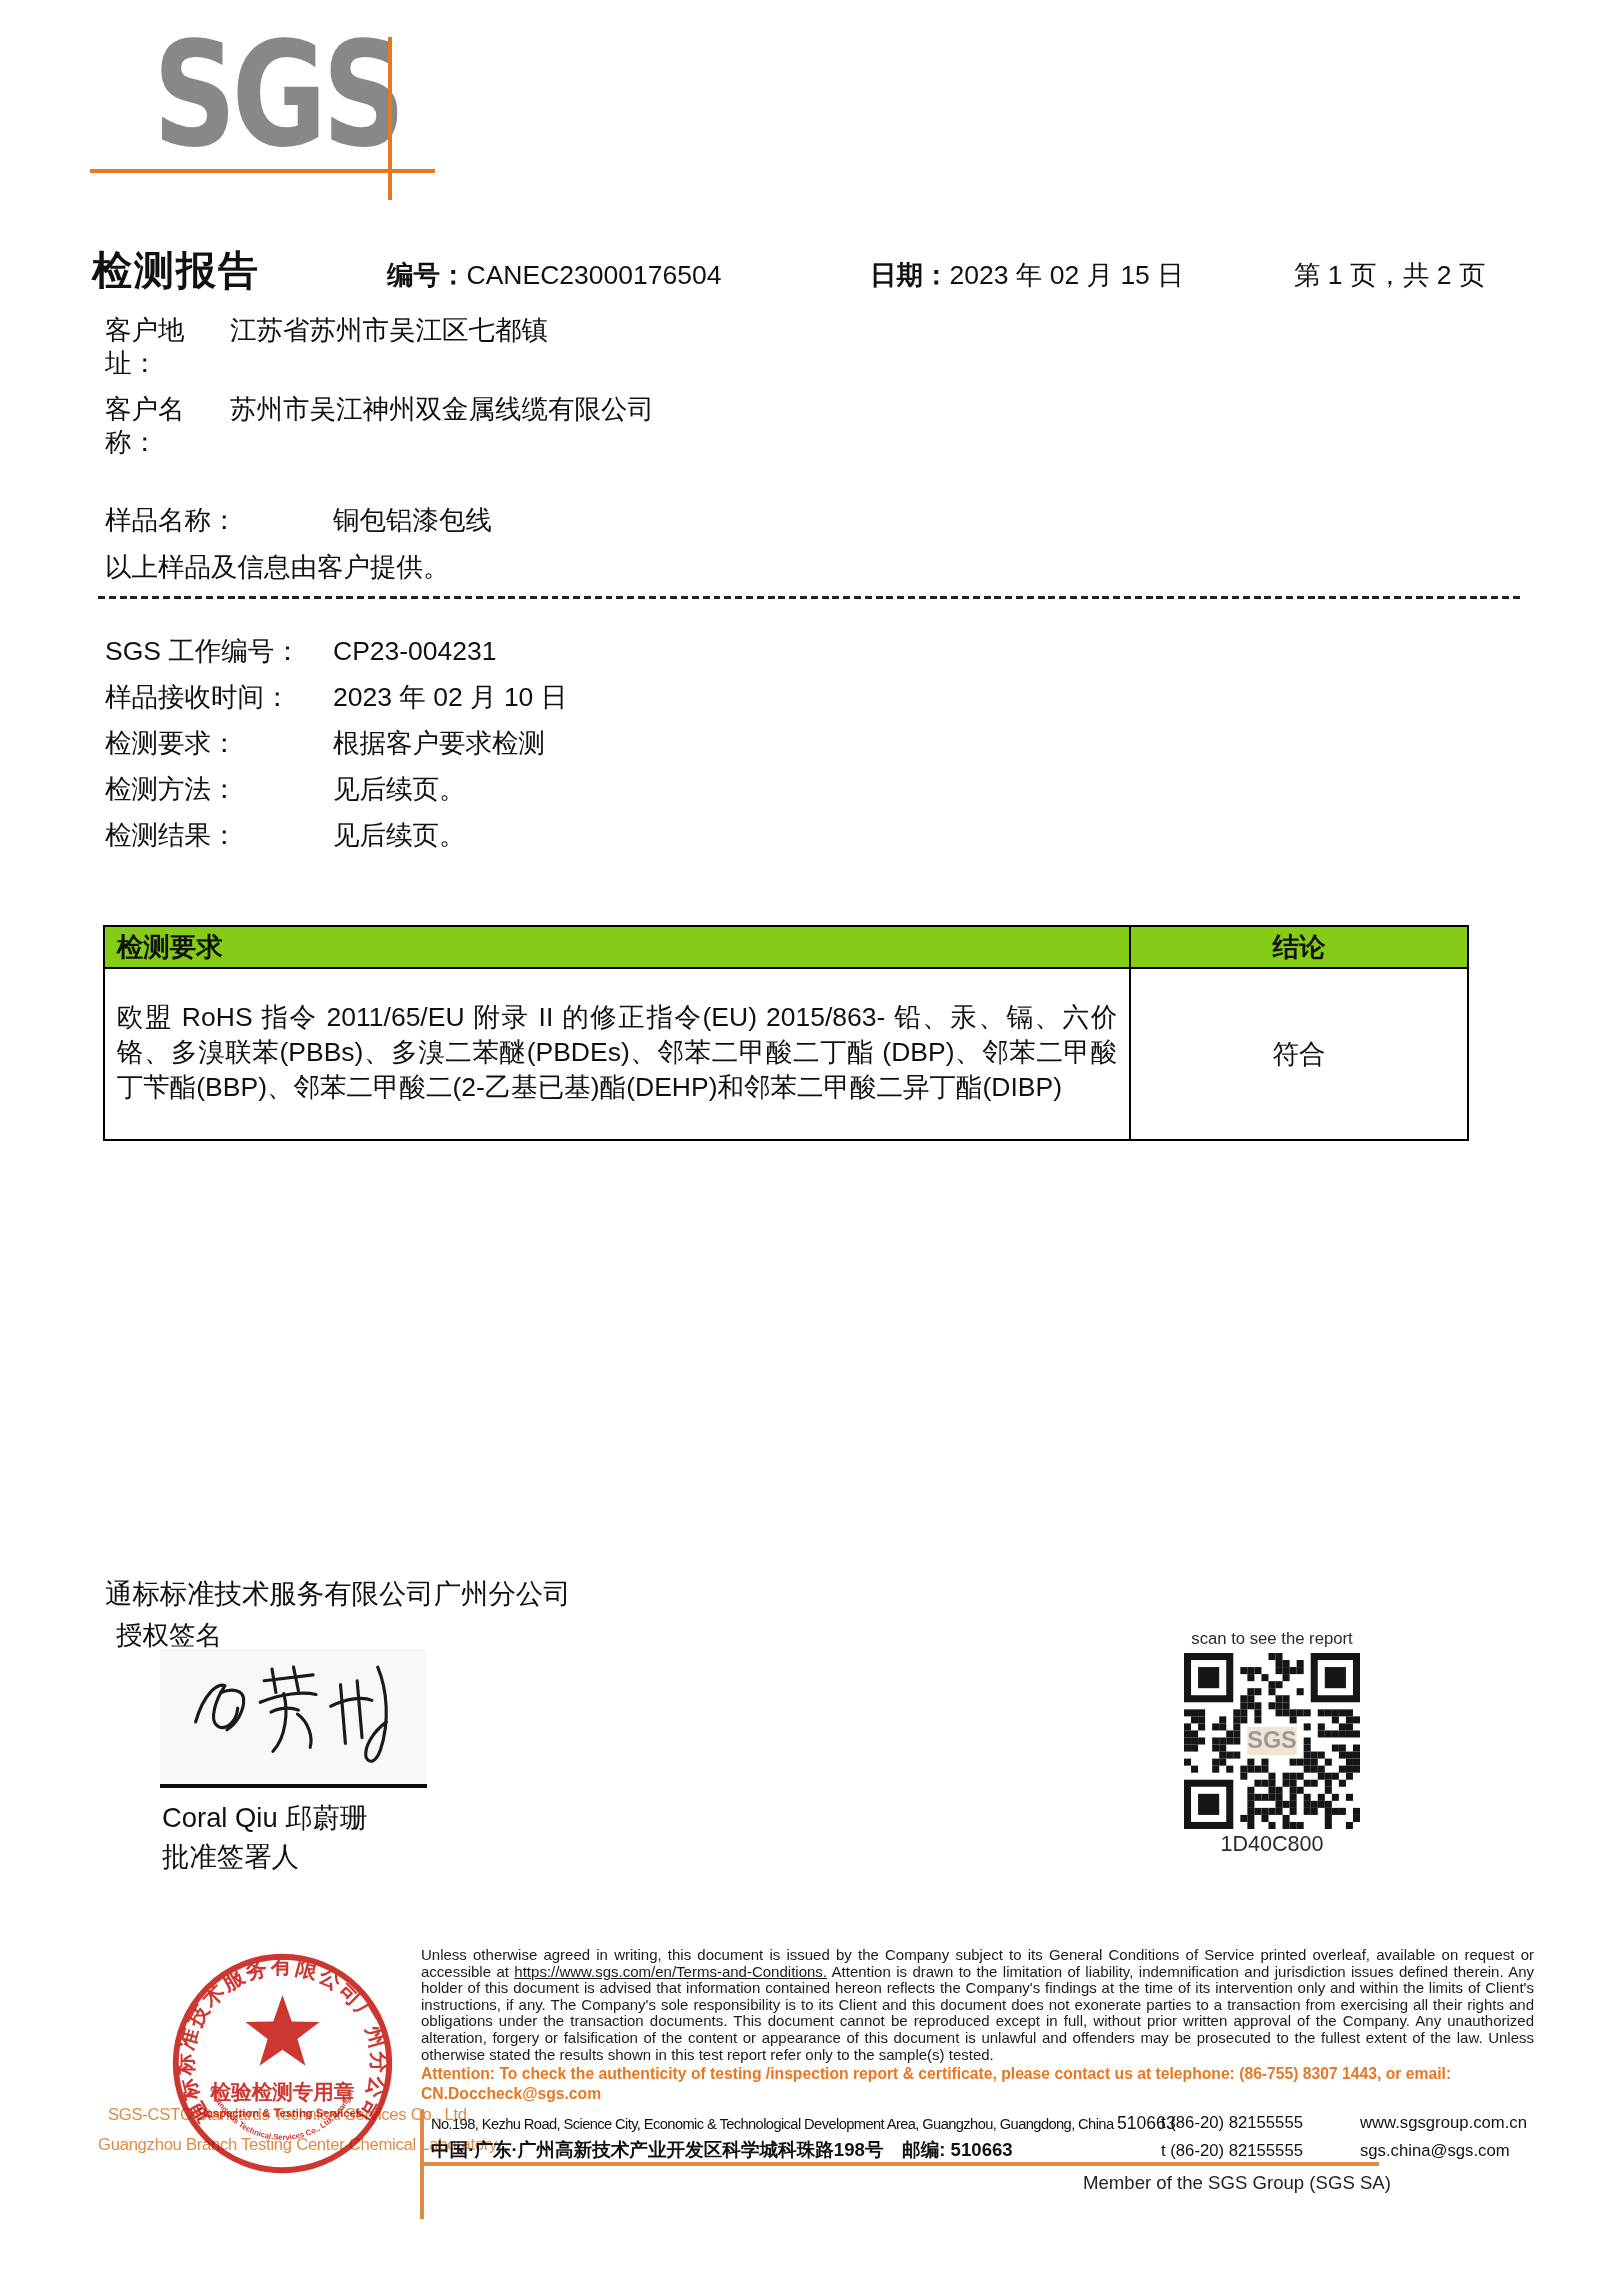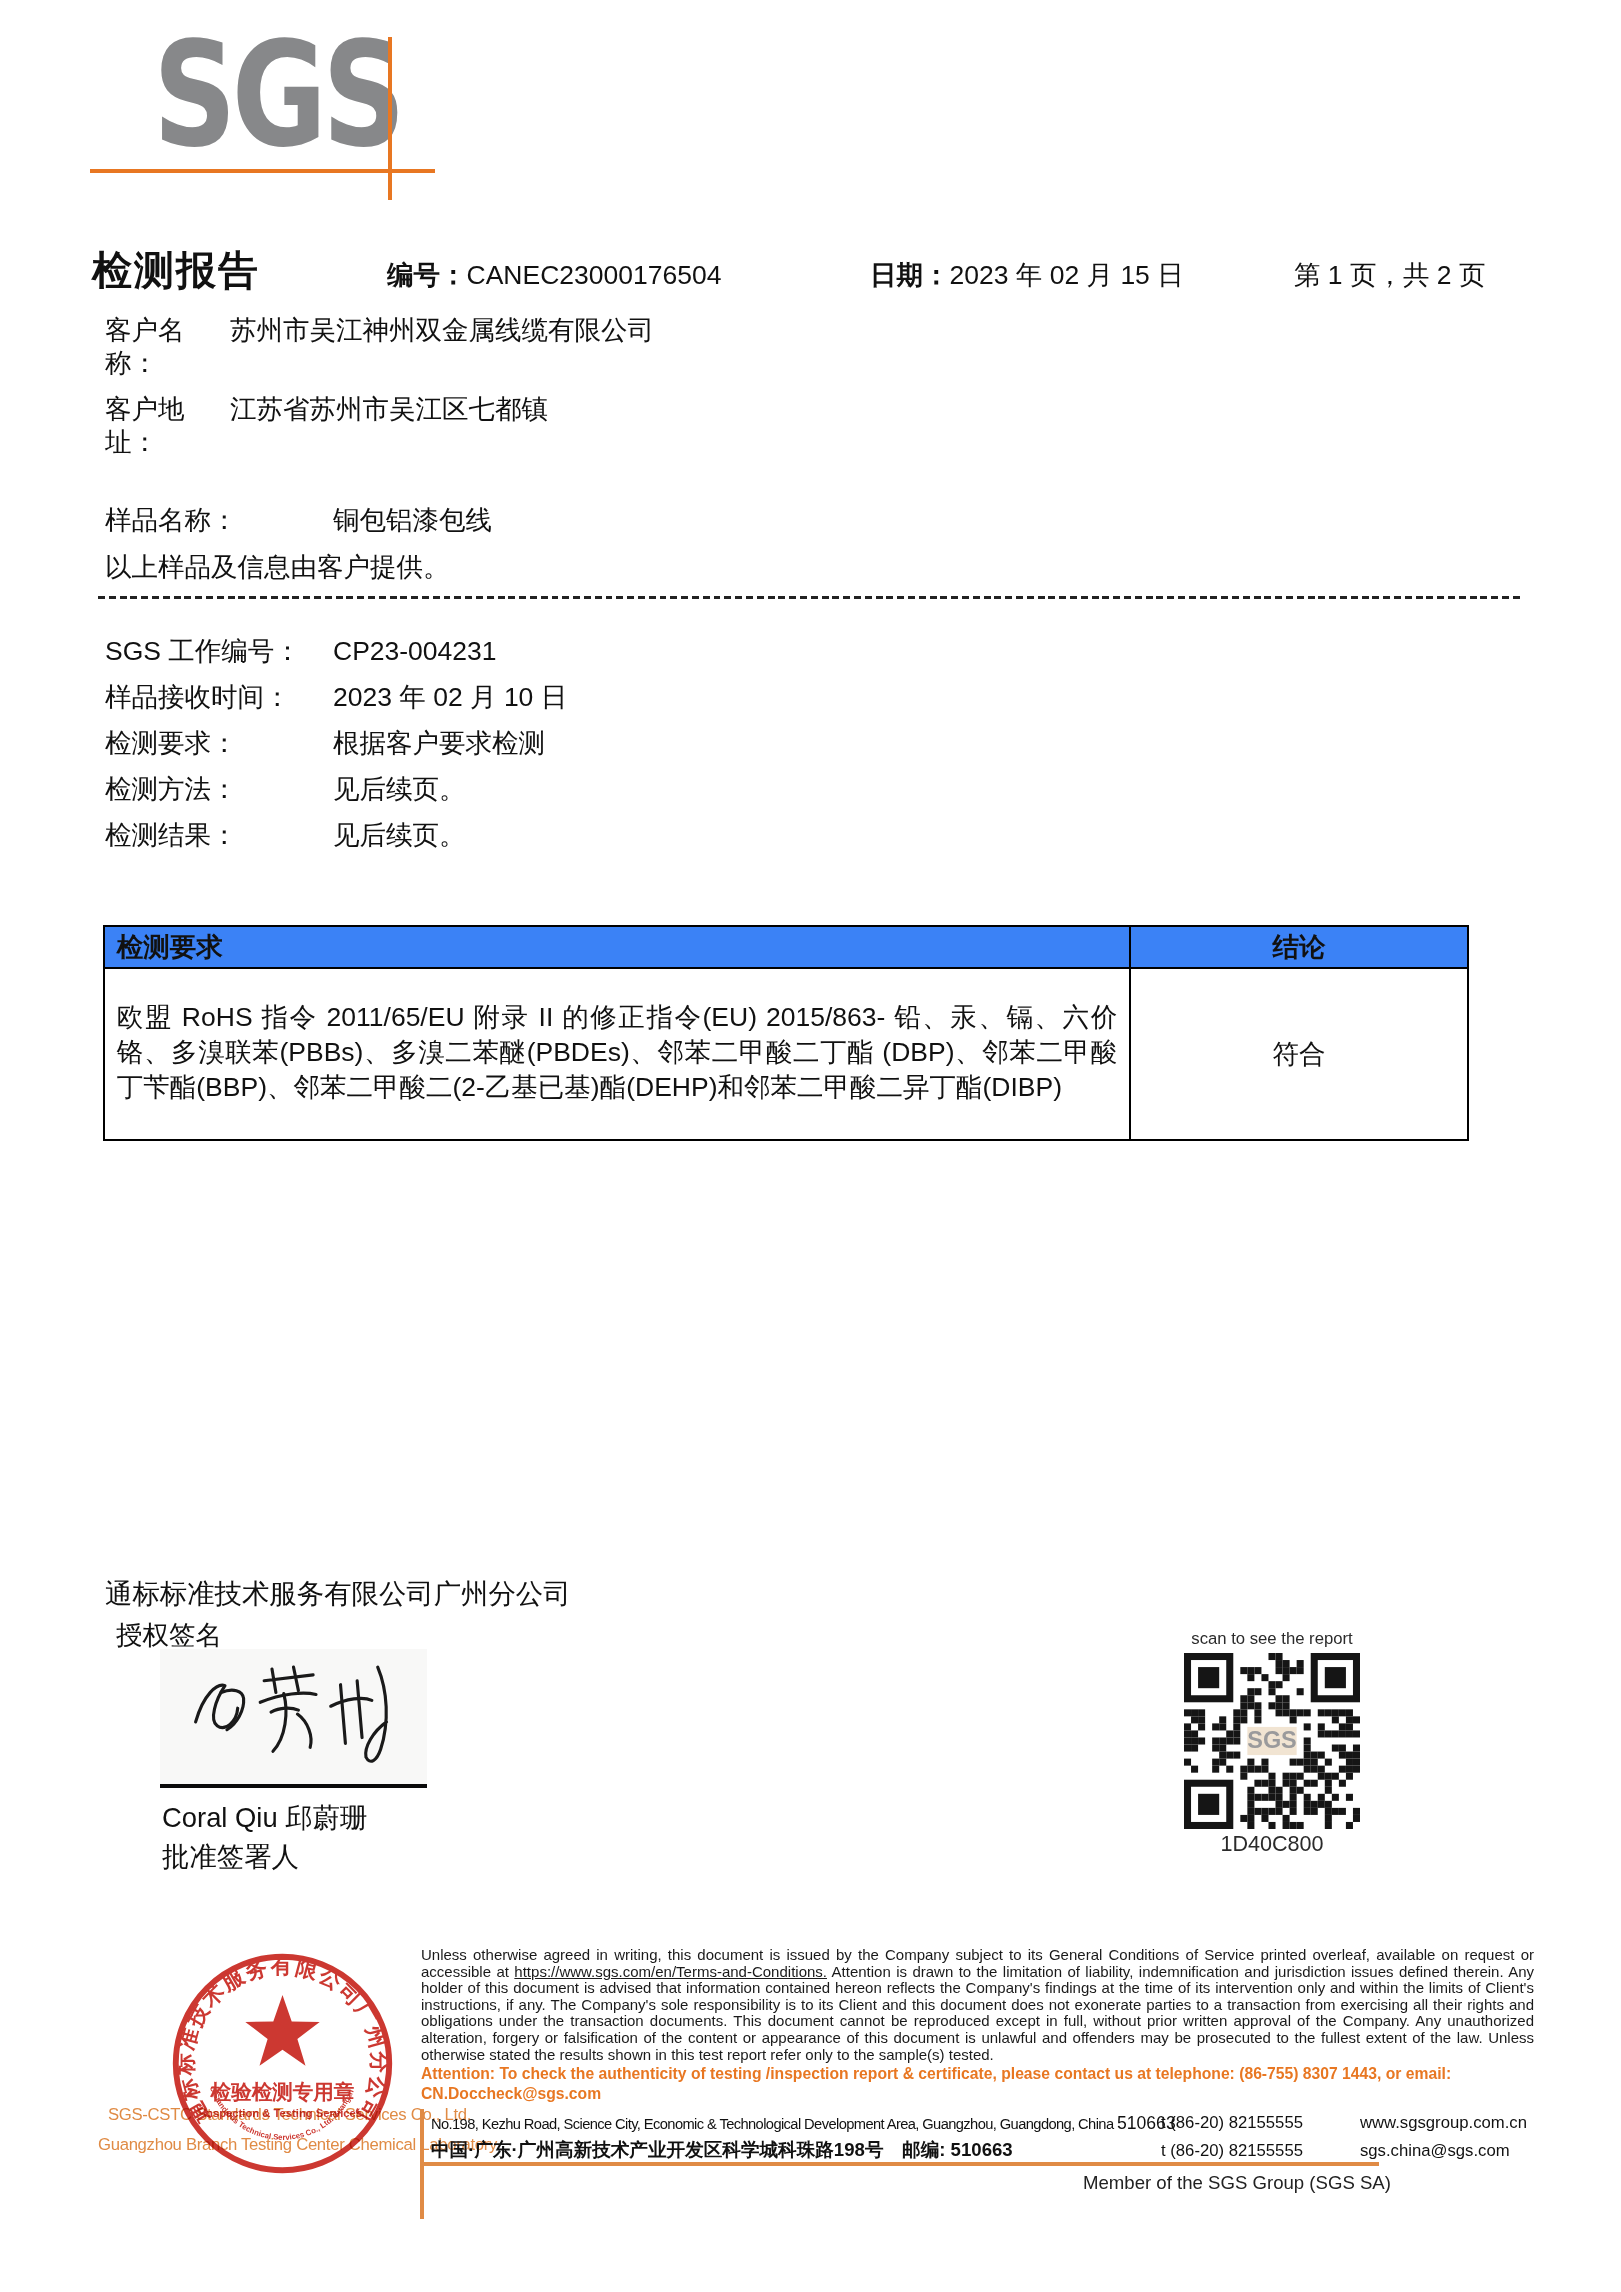--- a/index.html
+++ b/index.html
@@ -37,21 +37,21 @@
   }
   .details-block{ position:absolute; left:105px; top:635px; }
   .details-block .kv{ grid-template-columns:228px auto; height:46px; align-items:start; }
   
   .result-table{
     position:absolute; left:103px; top:925px; width:1364px;
     border-collapse:collapse; table-layout:fixed;
   }
   .result-table th,.result-table td{ border:2.9px solid #000; }
   .result-table th{
-    background:#3b82f6; font-size:26.5px; font-weight:bold; height:37px;
+    background:#84cc16; font-size:26.5px; font-weight:bold; height:37px;
     padding:2px 11.8px; text-align:left;
   }
   .result-table th.col-conclusion{ text-align:center; }
   .result-table td{ font-size:26.5px; line-height:35px; vertical-align:middle; }
   .result-table td.req-cell{ padding:4.9px 11.8px 7.8px 11.8px; text-align:justify; height:172px; }
   .result-table td.concl-cell{ text-align:center; }
   
   .sign-company{ position:absolute; left:105px; top:1576px; font-size:27.4px; }
   .sign-label{ position:absolute; left:116px; top:1617px; font-size:26.5px; }
   .sign-box{ position:absolute; left:160px; top:1649px; width:267px; height:135px; background:#f8f8f7; }
@@ -92,26 +92,26 @@
   <div class="logo-hline"></div>
   <div class="logo-vline"></div>
 
   <div class="doc-title">检测报告</div>
   <div class="meta-no"><span class="meta-label">编号：</span><span>CANEC23000176504</span></div>
   <div class="meta-date"><span class="meta-label">日期：</span><span>2023 年 02 月 15 日</span></div>
   <div class="meta-page">第 1 页，共 2 页</div>
 
   <div class="customer-block">
     <div class="kv">
+      <span>客户地址：</span>
+      <span>江苏省苏州市吴江区七都镇</span>
+    </div>
+    <div class="kv">
       <span>客户名称：</span>
       <span>苏州市吴江神州双金属线缆有限公司</span>
-    </div>
-    <div class="kv">
-      <span>客户地址：</span>
-      <span>江苏省苏州市吴江区七都镇</span>
     </div>
   </div>
 
   <div class="sample-block">
     <div class="kv">
       <span>样品名称：</span>
       <span>铜包铝漆包线</span>
     </div>
   </div>
   <div class="sample-note">以上样品及信息由客户提供。</div>

